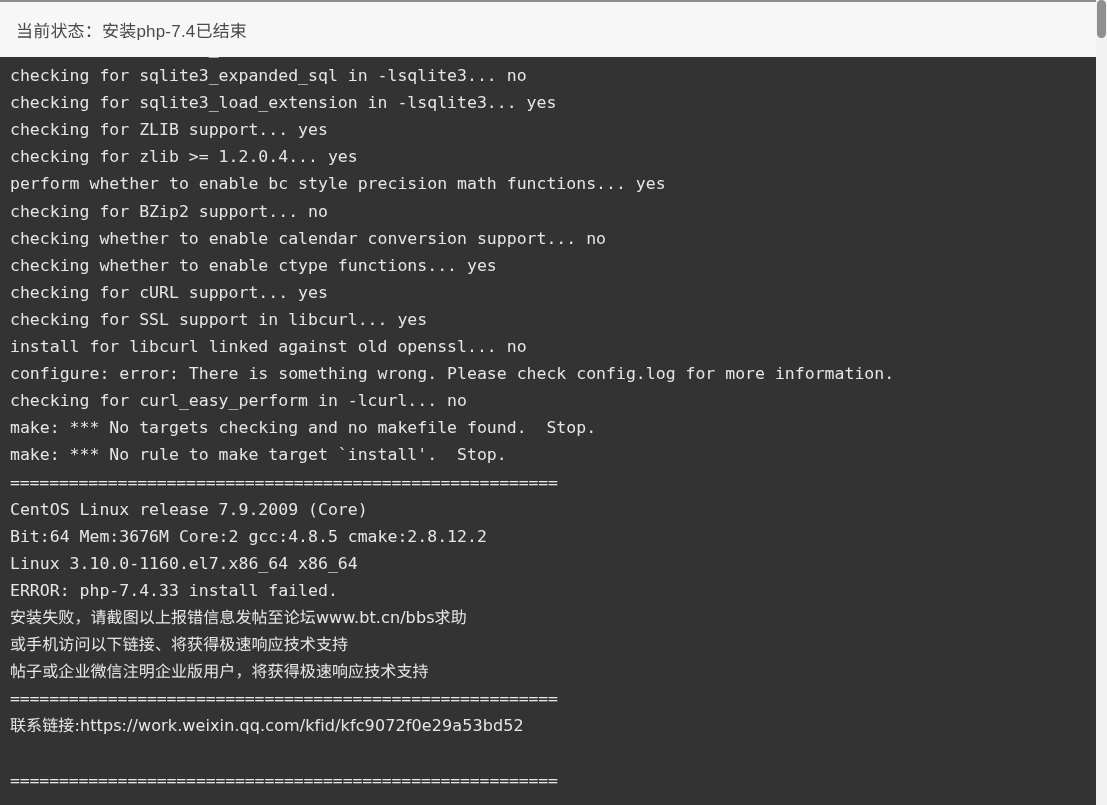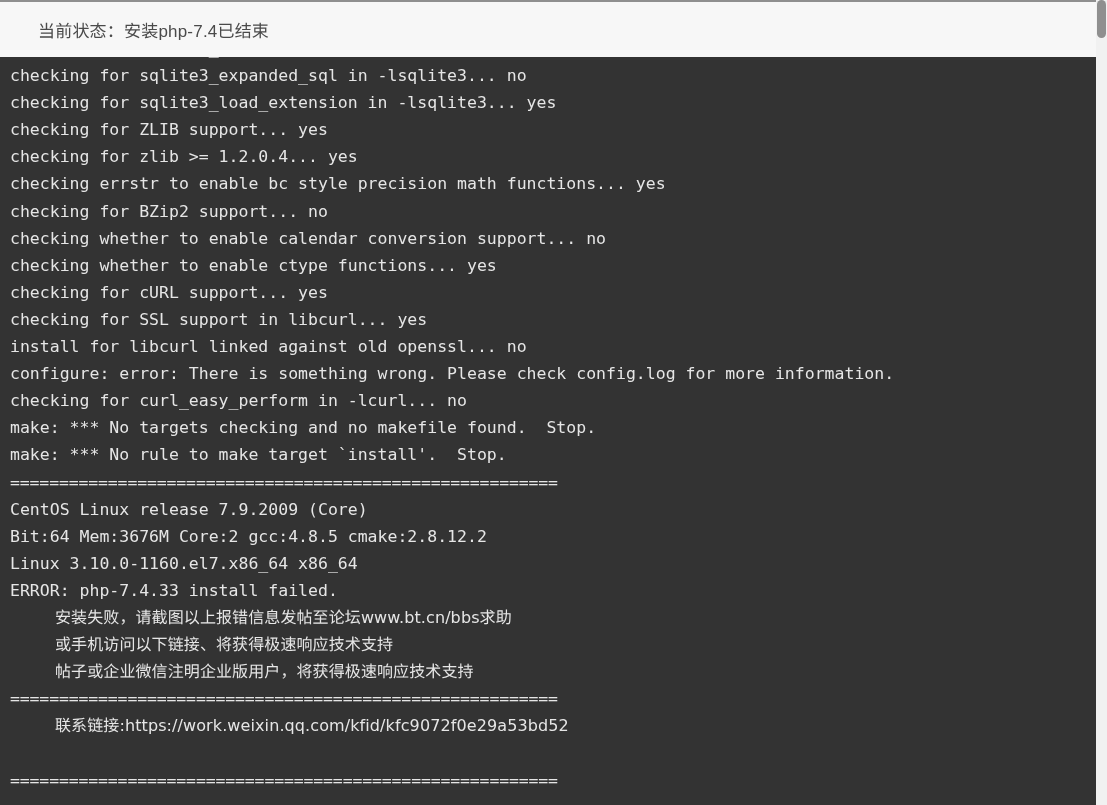--- a/index.html
+++ b/index.html
@@ -21,21 +21,21 @@
   .status-header {
     position: absolute;
     top: 0;
     left: 0;
     width: 1096px;
     height: 57px;
     background: #f7f7f7;
     border-top: 2px solid #8f8f8f;
     display: flex;
     align-items: center;
-    padding-left: 38px;
+    padding-left: 16px;
     z-index: 5;
   }
   .status-header-text {
     font-family: "Liberation Sans", sans-serif;
     font-size: 17px;
     color: #4a4a4a;
     letter-spacing: 0.2px;
     white-space: nowrap;
   }
 
@@ -63,21 +63,20 @@
     line-height: 27.1px;
     color: #e6e6e6;
     white-space: pre;
     letter-spacing: 0px;
     height: 27.1px;
   }
   .log-line.cjk {
     font-family: "DejaVu Sans", "Liberation Sans", sans-serif;
     font-size: 16px;
     letter-spacing: 0.1px;
-    margin-left: 45px;
   }
   .log-line.sep {
     letter-spacing: -0.15px;
   }
   .log-line.blank { color: transparent; }
 
   
   .scrollbar-track {
     position: absolute;
     top: 0;
@@ -104,21 +103,21 @@
   <span class="status-header-text">当前状态：安装php-7.4已结束</span>
 </div>
 
 <div class="console">
   <div class="console-inner" id="console-inner">
       <div class="log-line">checking for sqlite3_errstr in -lsqlite3... yes</div>
       <div class="log-line">checking for sqlite3_expanded_sql in -lsqlite3... no</div>
       <div class="log-line">checking for sqlite3_load_extension in -lsqlite3... yes</div>
       <div class="log-line">checking for ZLIB support... yes</div>
       <div class="log-line">checking for zlib &gt;= 1.2.0.4... yes</div>
-      <div class="log-line">checking errstr to enable bc style precision math functions... yes</div>
+      <div class="log-line">perform whether to enable bc style precision math functions... yes</div>
       <div class="log-line">checking for BZip2 support... no</div>
       <div class="log-line">checking whether to enable calendar conversion support... no</div>
       <div class="log-line">checking whether to enable ctype functions... yes</div>
       <div class="log-line">checking for cURL support... yes</div>
       <div class="log-line">checking for SSL support in libcurl... yes</div>
       <div class="log-line">install for libcurl linked against old openssl... no</div>
       <div class="log-line">configure: error: There is something wrong. Please check config.log for more information.</div>
       <div class="log-line">checking for curl_easy_perform in -lcurl... no</div>
       <div class="log-line">make: *** No targets checking and no makefile found.  Stop.</div>
       <div class="log-line">make: *** No rule to make target `install'.  Stop.</div>

